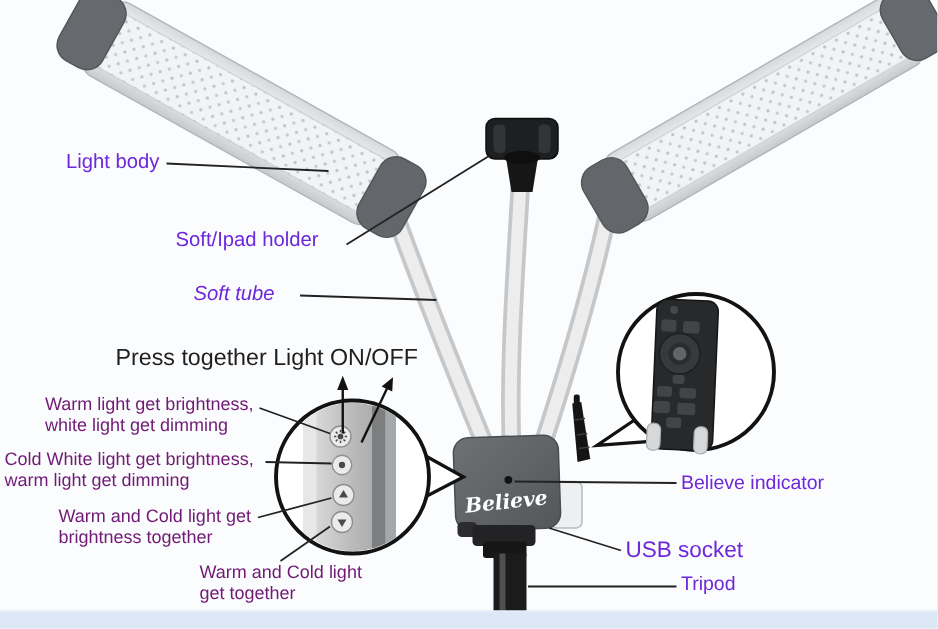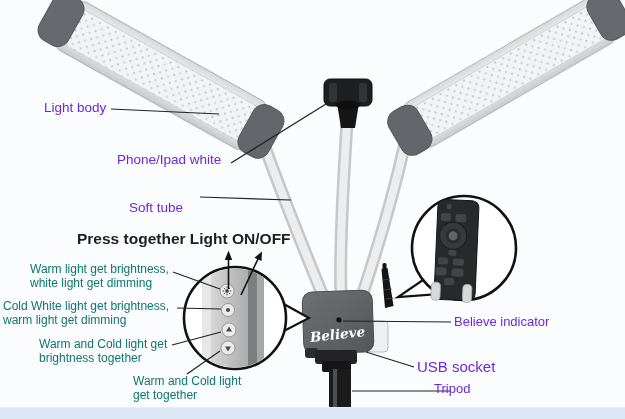--- a/index.html
+++ b/index.html
@@ -4,32 +4,32 @@
 <style>
   html,body{margin:0;padding:0;background:#e9e9e9;}
   .stage{
     position:relative;width:625px;height:419px;overflow:hidden;
     background:#fbfcfd;
     font-family:"Liberation Sans", sans-serif;
     color:#1f1f1f;
   }
   .stage svg{position:absolute;left:0;top:0;}
   .lbl{position:absolute;white-space:nowrap;font-size:13.5px;color:#6d28d9;z-index:4;}
-  .note{position:absolute;font-size:12px;line-height:13.5px;color:#0f766e;z-index:4;white-space:nowrap;}
-  .heading{position:absolute;left:77px;top:230px;font-size:15.5px;font-weight:700;z-index:4;white-space:nowrap;}
+  .note{position:absolute;font-size:12px;line-height:13.5px;color:#701a75;z-index:4;white-space:nowrap;}
+  .heading{position:absolute;left:77px;top:230px;font-size:15.5px;font-weight:400;z-index:4;white-space:nowrap;}
   #lbl-light-body{left:44px;top:100px;}
   #lbl-phone-holder{left:117px;top:152px;}
-  #lbl-soft-tube{left:129px;top:200px;}
+  #lbl-soft-tube{left:129px;top:188px;font-style:italic;}
   #note-warm-up{left:30px;top:263px;}
   #note-cold-up{left:3px;top:300px;}
   #note-both-up{left:39px;top:338px;}
   #note-both-down{left:85px;top:375px;margin-left:48px;}
   #lbl-infrared{left:454px;top:314px;font-size:13px;}
   #lbl-usb{left:417px;top:358px;font-size:15px;}
-  #lbl-tripod{left:434px;top:381px;font-size:13px;}
+  #lbl-tripod{left:454px;top:381px;font-size:13px;}
   .footer-bar{
     position:absolute;left:0;top:407px;width:625px;height:12px;
     background:#dce8f6;border-top:1px solid #e6eef8;z-index:5;
   }
 </style>
 </head>
 <body>
 
 <div class="stage">
 
@@ -181,21 +181,21 @@
       <line x1="177" y1="308" x2="221" y2="309"></line>
       <line x1="172" y1="345" x2="221" y2="332"></line>
       <line x1="187" y1="374" x2="220" y2="351"></line>
       <line x1="343" y1="321" x2="451" y2="322"></line>
       <line x1="366" y1="352" x2="414" y2="367"></line>
       <line x1="352" y1="391" x2="451" y2="391"></line>
     </g>
   </svg>
 
   <div class="lbl" id="lbl-light-body">Light body</div>
-  <div class="lbl" id="lbl-phone-holder">Phone/Ipad white</div>
+  <div class="lbl" id="lbl-phone-holder">Soft/Ipad holder</div>
   <div class="lbl" id="lbl-soft-tube">Soft tube</div>
 
   <div class="heading">Press together Light ON/OFF</div>
 
   <div class="note" id="note-warm-up">
     <div>Warm light get brightness,</div>
     <div>white light get dimming</div>
   </div>
   <div class="note" id="note-both-up">
     <div>Warm and Cold light get</div>

